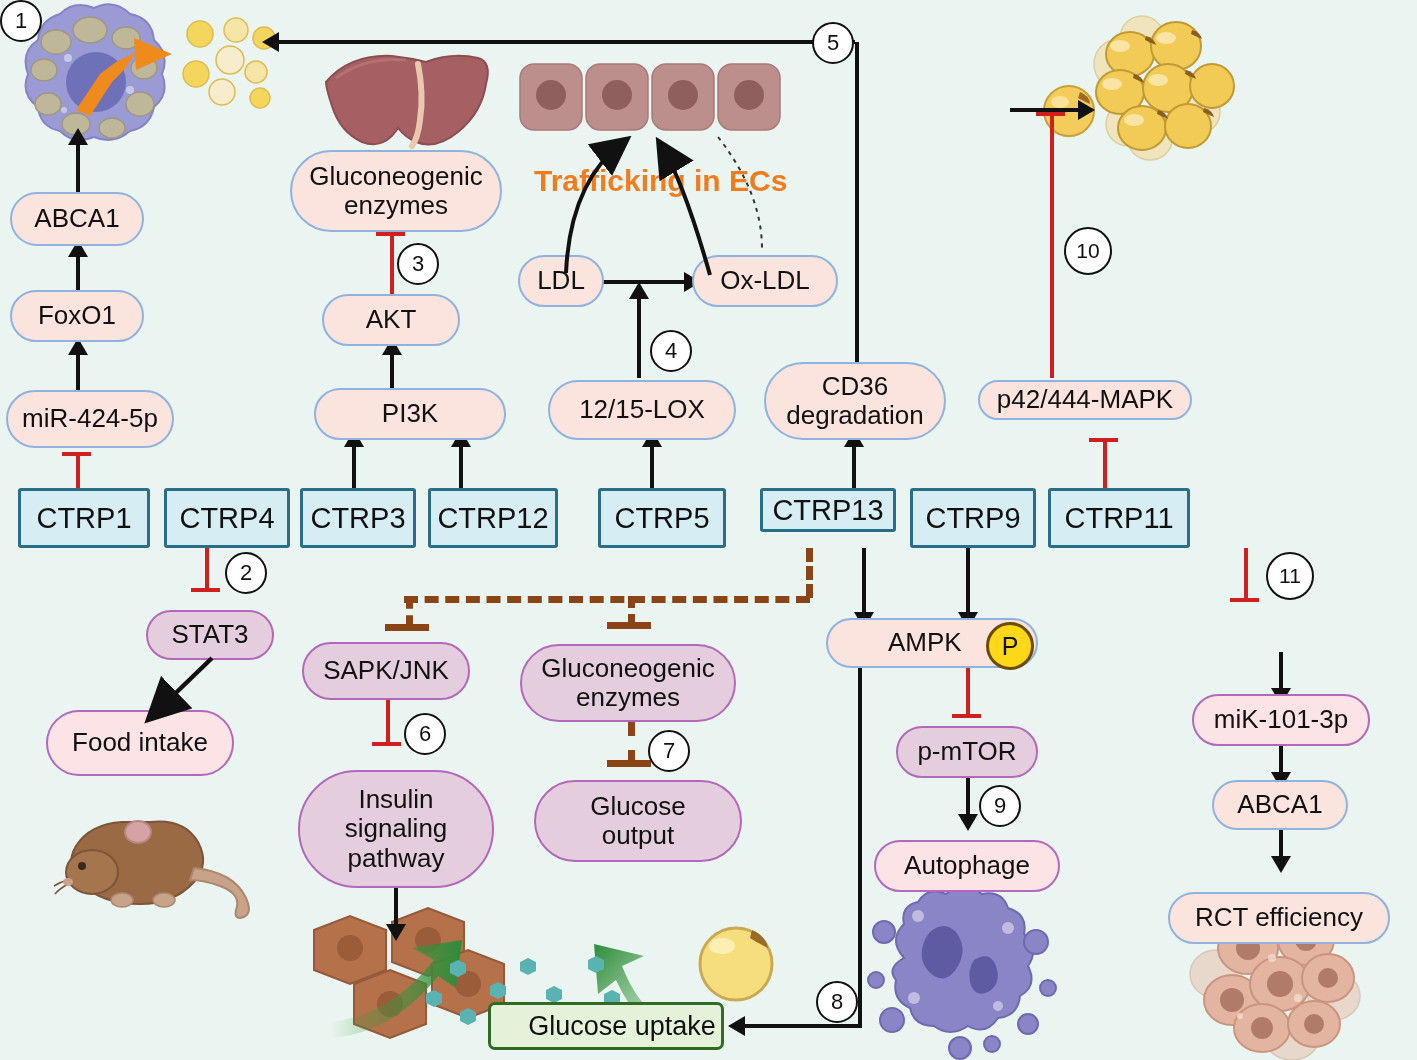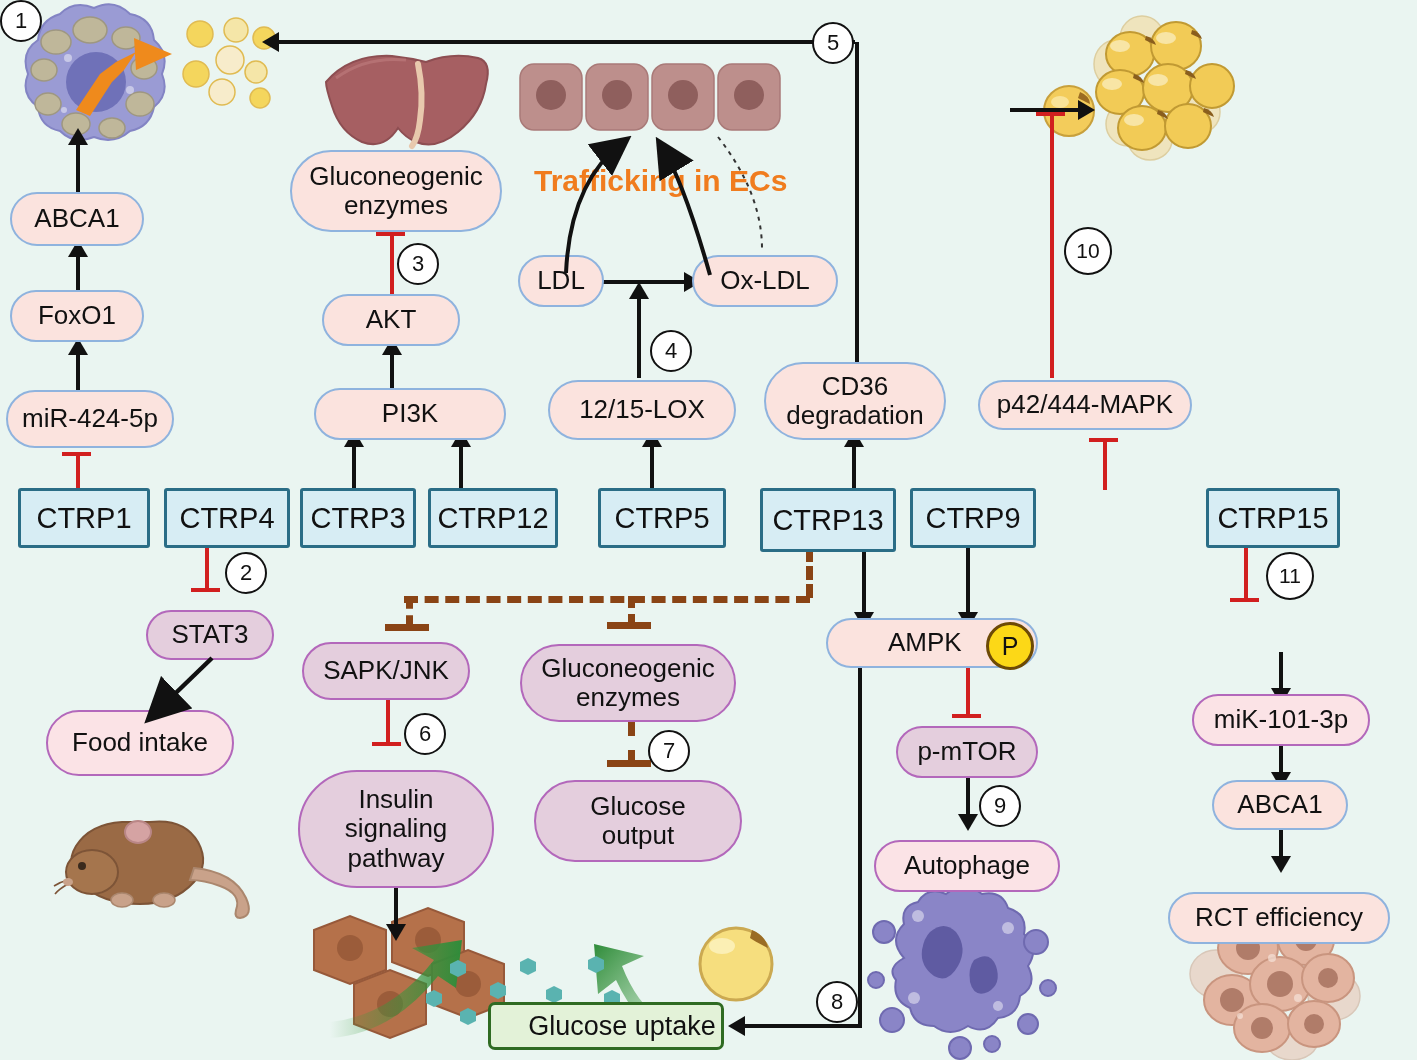--- a/index.html
+++ b/index.html
@@ -504,49 +504,49 @@
     </div>
   <div class="node pink" style="left:692px;top:255px;width:146px;height:52px">
       <span>Ox-LDL</span>
     </div>
   <div class="node pink" style="left:548px;top:380px;width:188px;height:60px">
       <span>12/15-LOX</span>
     </div>
 
   <div class="node pink" style="left:764px;top:362px;width:182px;height:78px;white-space:pre-line"><span>CD36
 degradation</span></div>
-  <div class="node pink" style="left:978px;top:380px;width:214px;height:50px">
+  <div class="node pink" style="left:978px;top:380px;width:214px;height:40px">
       <span>p42/444-MAPK</span>
     </div>
 
   <div class="traffic-label" style="left:534px;top:164px"><span>Trafficking in ECs</span></div>
 
   <div class="node ctrp" style="left:18px;top:488px;width:132px;height:60px">
       <span>CTRP1</span>
     </div>
   <div class="node ctrp" style="left:164px;top:488px;width:126px;height:60px">
       <span>CTRP4</span>
     </div>
   <div class="node ctrp" style="left:300px;top:488px;width:116px;height:60px">
       <span>CTRP3</span>
     </div>
   <div class="node ctrp" style="left:428px;top:488px;width:130px;height:60px">
       <span>CTRP12</span>
     </div>
   <div class="node ctrp" style="left:598px;top:488px;width:128px;height:60px">
       <span>CTRP5</span>
     </div>
-  <div class="node ctrp" style="left:760px;top:488px;width:136px;height:64px">
+  <div class="node ctrp" style="left:760px;top:488px;width:136px;height:44px">
       <span>CTRP13</span>
     </div>
   <div class="node ctrp" style="left:910px;top:488px;width:126px;height:60px">
       <span>CTRP9</span>
     </div>
-  <div class="node ctrp" style="left:1206px;top:488px;width:134px;height:60px">
-      <span>CTRP15</span>
+  <div class="node ctrp" style="left:1048px;top:488px;width:142px;height:60px">
+      <span>CTRP11</span>
     </div>
 
   <div class="node mauve" style="left:302px;top:642px;width:168px;height:58px">
       <span>SAPK/JNK</span>
     </div>
   <div class="node mauve" style="left:298px;top:770px;width:196px;height:118px;white-space:pre-line"><span>Insulin
 signaling
 pathway</span></div>
 
   <div class="node mauve" style="left:520px;top:644px;width:216px;height:78px;white-space:pre-line"><span>Gluconeogenic

